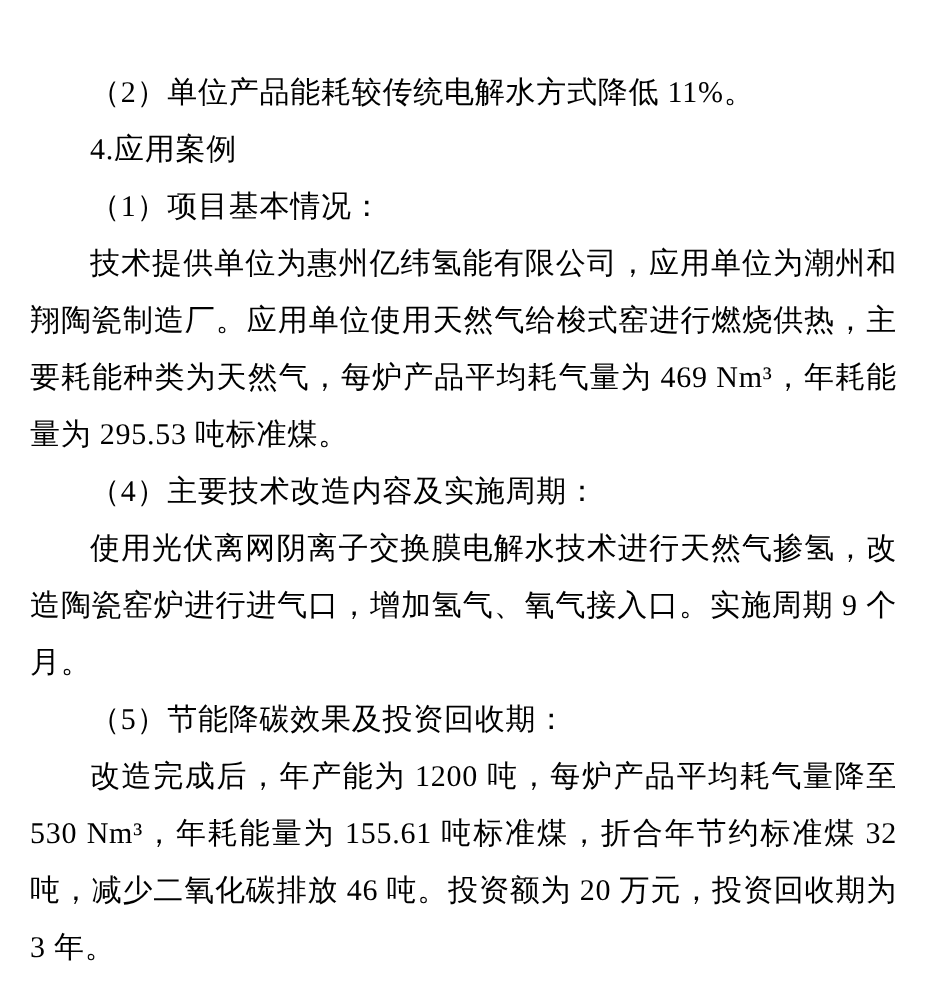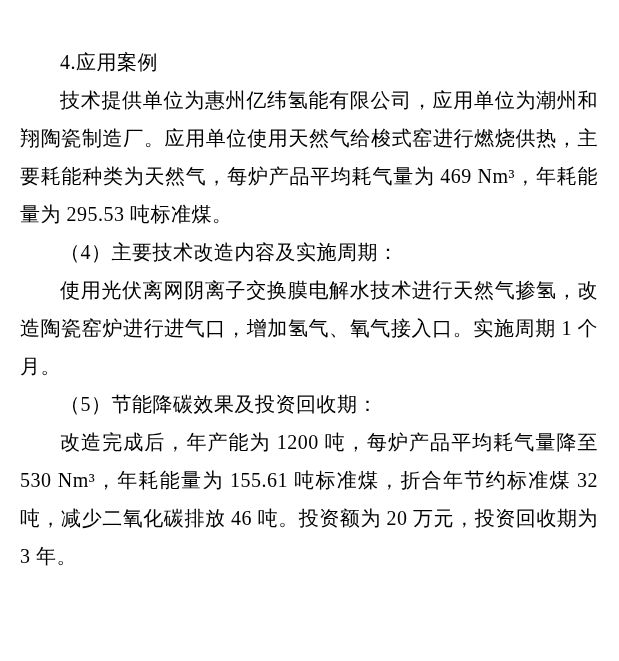--- a/index.html
+++ b/index.html
@@ -32,20 +32,22 @@
     text-indent: 2em;
     letter-spacing: 0.5px;
     word-break: normal;
   }
 </style>
 </head>
 <body>
 
 <div class="page">
   <div class="content">
+    <p>（2）单位产品能耗较传统电解水方式降低 11%。</p>
     <p>4.应用案例</p>
+    <p>（1）项目基本情况：</p>
     <p>技术提供单位为惠州亿纬氢能有限公司，应用单位为潮州和翔陶瓷制造厂。应用单位使用天然气给梭式窑进行燃烧供热，主要耗能种类为天然气，每炉产品平均耗气量为 469 Nm³，年耗能量为 295.53 吨标准煤。</p>
     <p>（4）主要技术改造内容及实施周期：</p>
-    <p>使用光伏离网阴离子交换膜电解水技术进行天然气掺氢，改造陶瓷窑炉进行进气口，增加氢气、氧气接入口。实施周期 1 个月。</p>
+    <p>使用光伏离网阴离子交换膜电解水技术进行天然气掺氢，改造陶瓷窑炉进行进气口，增加氢气、氧气接入口。实施周期 9 个月。</p>
     <p>（5）节能降碳效果及投资回收期：</p>
     <p>改造完成后，年产能为 1200 吨，每炉产品平均耗气量降至 530 Nm³，年耗能量为 155.61 吨标准煤，折合年节约标准煤 32 吨，减少二氧化碳排放 46 吨。投资额为 20 万元，投资回收期为 3 年。</p>
   </div>
 </div>
 
 </body></html>

